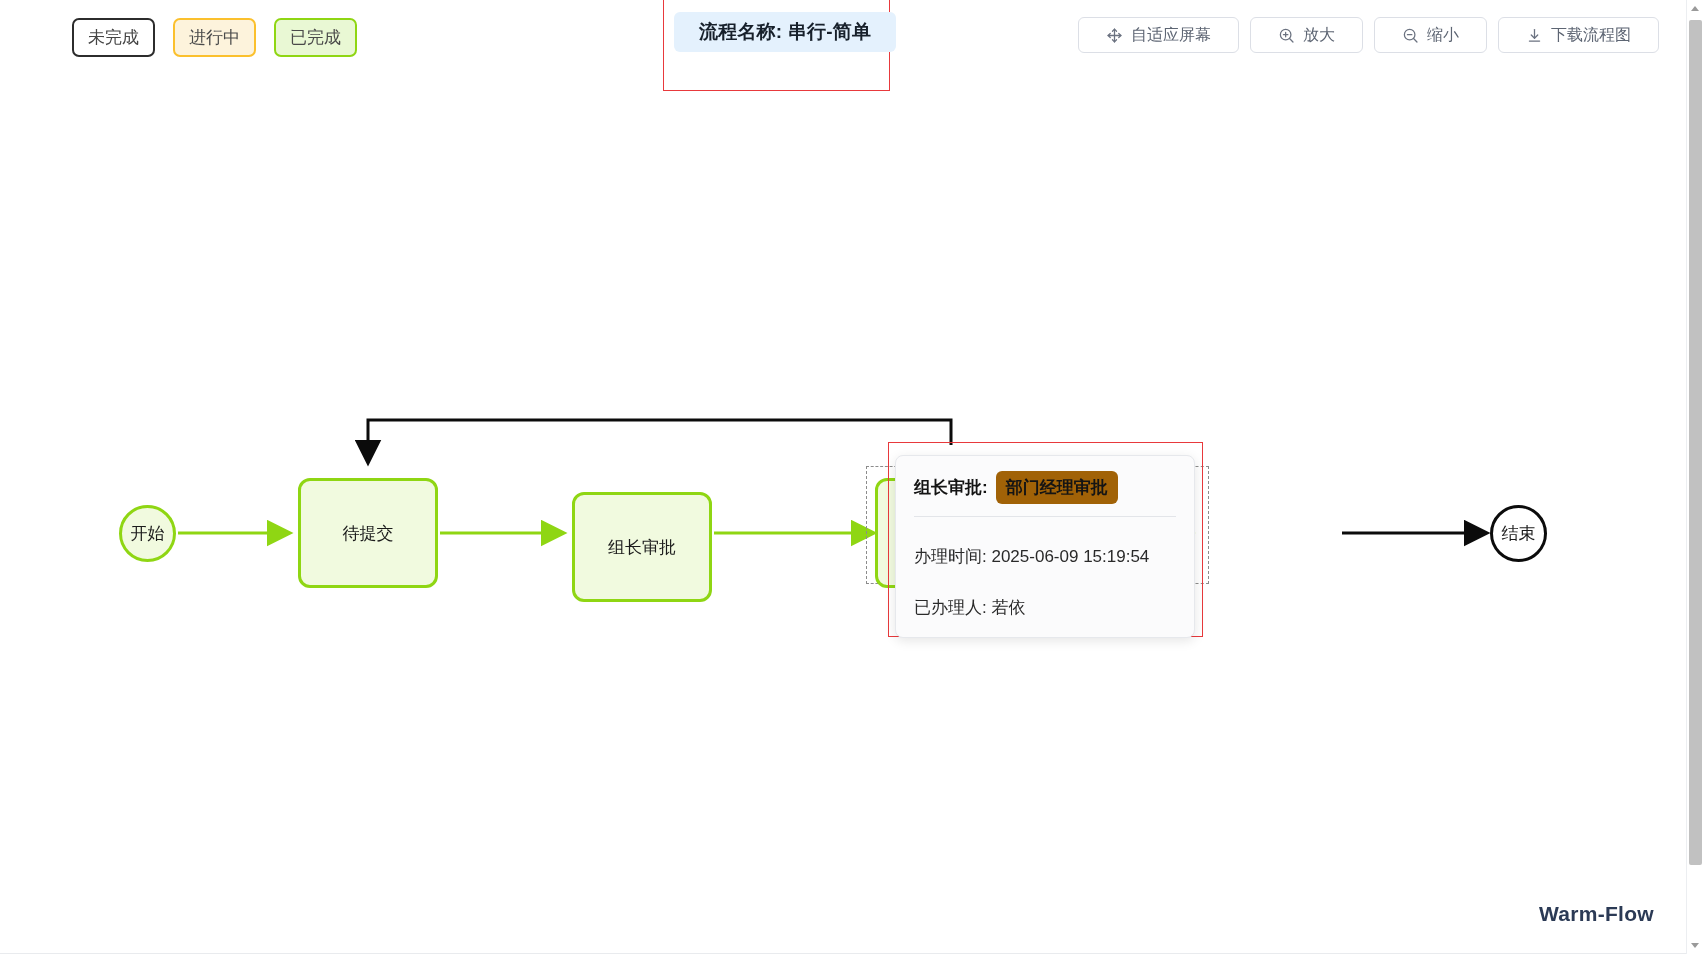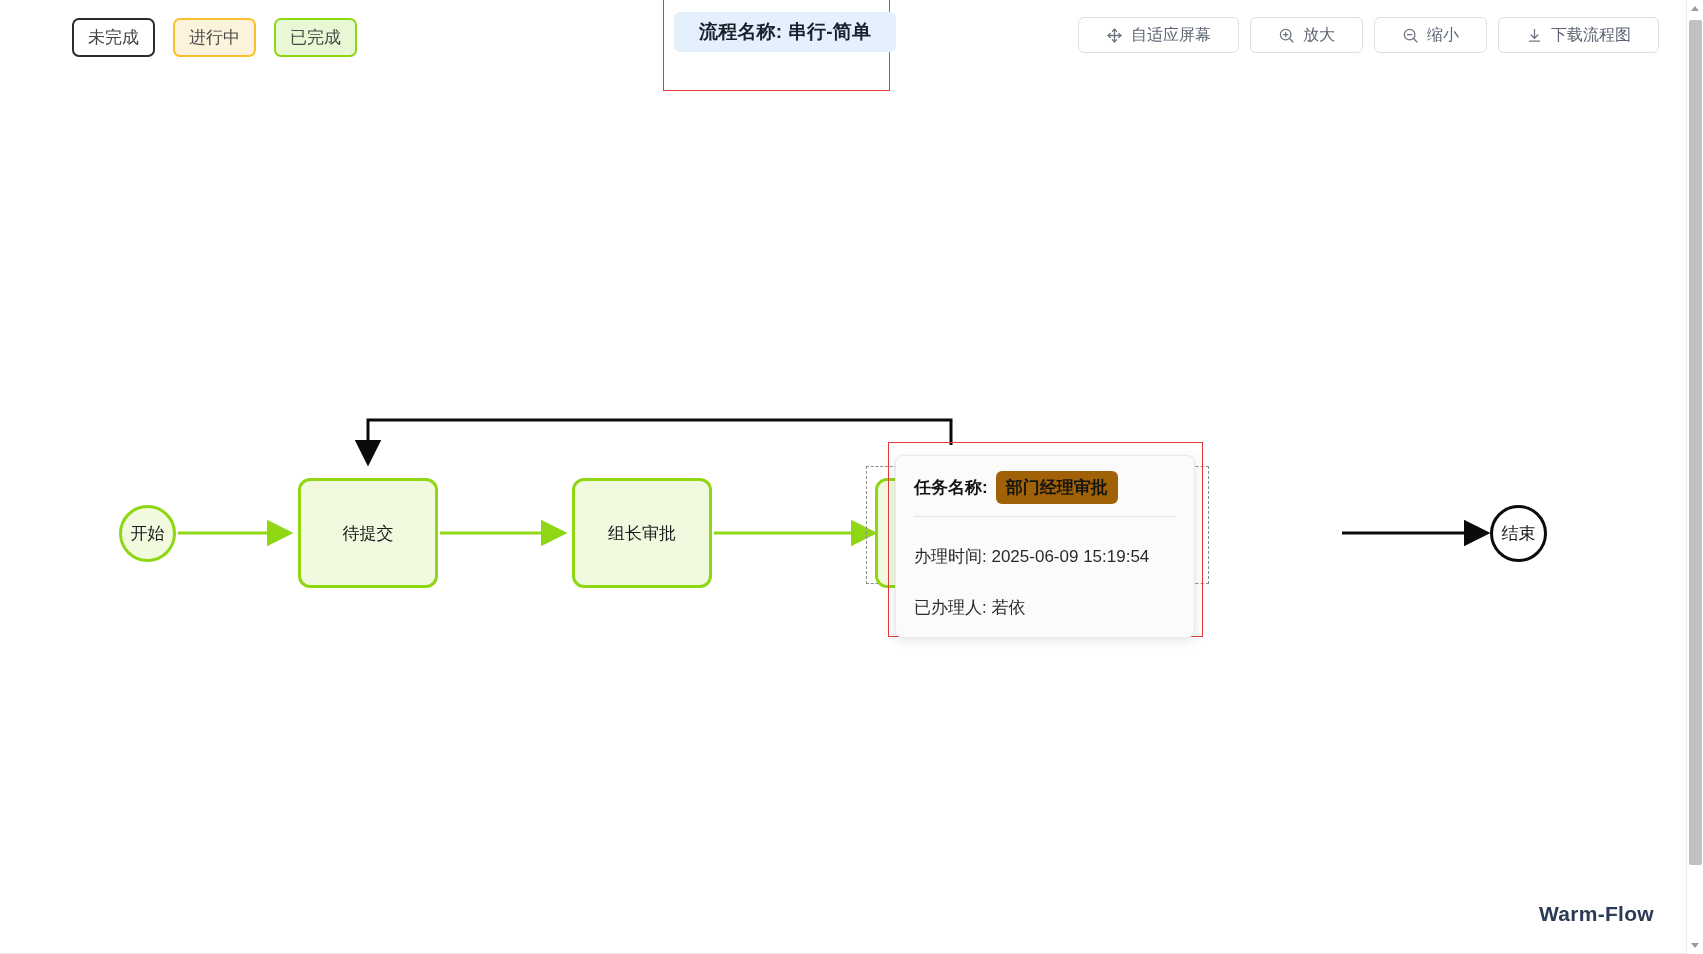--- a/index.html
+++ b/index.html
@@ -312,21 +312,21 @@
     <div class="sel-dash" style="left:1185px; top:466px; width:24px; height:118px; border-left:none;"></div>
 
     <div class="node circle state-done" style="left:119px; top:505px; width:57px; height:57px;">
       <span>开始</span>
     </div>
 
     <div class="node task state-done" style="left:298px; top:478px; width:140px; height:110px;">
       <span>待提交</span>
     </div>
 
-    <div class="node task state-done" style="left:572px; top:478px; width:140px; height:110px;">
+    <div class="node task state-done" style="left:572px; top:492px; width:140px; height:110px;">
       <span>组长审批</span>
     </div>
 
     <div class="node task state-done" style="left:875px; top:478px; width:140px; height:110px;">
       <span></span>
     </div>
 
 
     <div class="node circle state-todo" style="left:1490px; top:505px; width:57px; height:57px;">
       <span>结束</span>
@@ -389,21 +389,21 @@
         </svg>
       </span>
       <span>下载流程图</span>
     </div>
   </div>
 
   <div class="node-callout"></div>
 
   <div class="tooltip">
     <div class="tt-title-row">
-      <span class="tt-title-label">任务名称:</span>
+      <span class="tt-title-label">组长审批:</span>
       <span class="tt-title-pill">部门经理审批</span>
     </div>
     <div class="tt-row">办理时间: 2025-06-09 15:19:54</div>
     <div class="tt-row">已办理人: 若依</div>
   </div>
 
   <div class="watermark">Warm-Flow</div>
 
   <div class="scrollbar">
     <div class="sb-arrow up">

